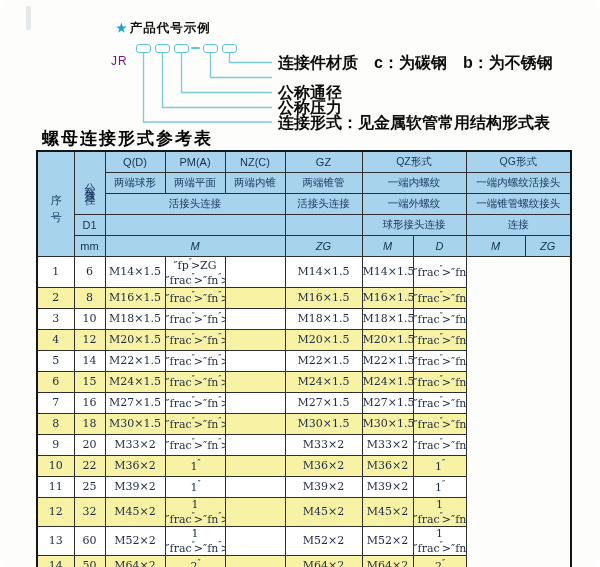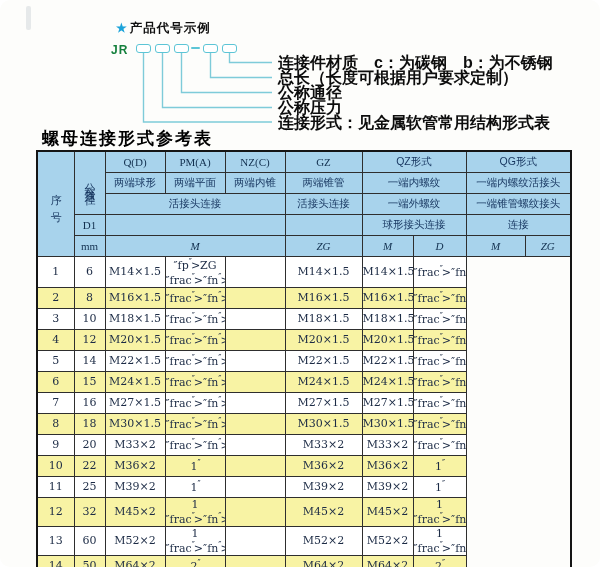--- a/index.html
+++ b/index.html
@@ -5,22 +5,22 @@
   html,body{margin:0;padding:0;background:#ffffff;}
   .page{position:relative;width:600px;height:567px;overflow:hidden;background:#fdfdfb;
         font-family:"Liberation Sans",sans-serif;color:#111;border-radius:10px;}
 
   
   .scan-artifact{position:absolute;left:26px;top:6px;width:5px;height:24px;
                  background:#dadee1;opacity:.65;border-radius:2px;}
   .diagram-heading{position:absolute;left:116px;top:20px;font-size:12.5px;font-weight:bold;
                    letter-spacing:1px;white-space:nowrap;}
   .diagram-heading .star{color:var(--star-blue,#1ba3da);font-size:12px;margin-right:2px;}
-  .code-prefix{position:absolute;left:111px;top:43px;font-size:12px;font-weight:bold;
-               color:#15803d;letter-spacing:1px;}
+  .code-prefix{position:absolute;left:111px;top:54px;font-size:12px;font-weight:normal;
+               color:#701a75;letter-spacing:1px;}
   .code-box{position:absolute;top:44px;width:15px;height:9px;box-sizing:border-box;
             border:1.5px solid var(--accent,#5cc5d6);border-radius:3px;background:#fff;}
   .code-dash{position:absolute;left:191px;top:47px;width:9px;height:2px;
              background:var(--accent,#5cc5d6);border-radius:1px;}
   .connector-svg{position:absolute;left:0;top:0;pointer-events:none;}
   .diagram-label{position:absolute;left:278px;height:15px;line-height:15px;font-size:16px;
                  font-weight:bold;white-space:nowrap;color:#0d0d0d;}
 
   
   .table-title{position:absolute;left:36px;top:127px;font-size:17px;font-weight:bold;
@@ -28,21 +28,21 @@
 
   
   table.ref{position:absolute;left:36px;top:150px;border-collapse:collapse;
             table-layout:fixed;width:534px;border:2px solid #151515;}
   table.ref th,table.ref td{border:1px solid var(--grid,#2e2e2e);padding:0;margin:0;
             text-align:center;vertical-align:middle;overflow:hidden;}
   thead tr{height:21px;}
   tbody tr{height:21px;}
   thead th{background:var(--header-bg,#a8d3ec);font-weight:normal;
            color:#16355f;font-size:10.5px;}
-  thead th.lat{font-family:Liberation Serif, serif;font-size:11px;color:#12304f;}
+  thead th.lat{font-family:Liberation Sans, sans-serif;font-size:11px;color:#12304f;}
   thead th.it{font-style:italic;}
   tbody td{background:#ffffff;font-family:"DejaVu Serif",serif;font-size:11px;color:#1c2b45;}
   tbody tr.alt td{background:var(--row-alt,#f8f3a4);}
   .vtext{writing-mode:vertical-lr;text-orientation:upright;display:inline-block;
          letter-spacing:4px;font-size:11px;}
   .vtext.wide{letter-spacing:18px;}
   .inch{font-size:8.5px;vertical-align:4px;letter-spacing:-1px;}
 </style>
 </head>
 <body>
@@ -65,21 +65,20 @@
     <g fill="none" stroke="#7ecbd9" stroke-width="1.4">
       <path d="M229.5 53 V62.5 H272"></path>
       <path d="M210.5 53 V77.5 H272"></path>
       <path d="M181.5 53 V92.5 H272"></path>
       <path d="M162.5 53 V107.5 H272"></path>
       <path d="M143.5 53 V122 H272"></path>
     </g>
   </svg>
 
   <div class="diagram-label" style="top:55px">连接件材质　c：为碳钢　b：为不锈钢</div>
-  <div class="diagram-label" style="top:70px">总长（长度可根据用户要求定制）</div>
   <div class="diagram-label" style="top:85px">公称通径</div>
   <div class="diagram-label" style="top:100px">公称压力</div>
   <div class="diagram-label" style="top:114.5px">连接形式：见金属软管常用结构形式表</div>
 
   <div class="table-title">螺母连接形式参考表</div>
 
   <table class="ref">
     <colgroup>
       <col style="width:37px">
         <col style="width:31px">

